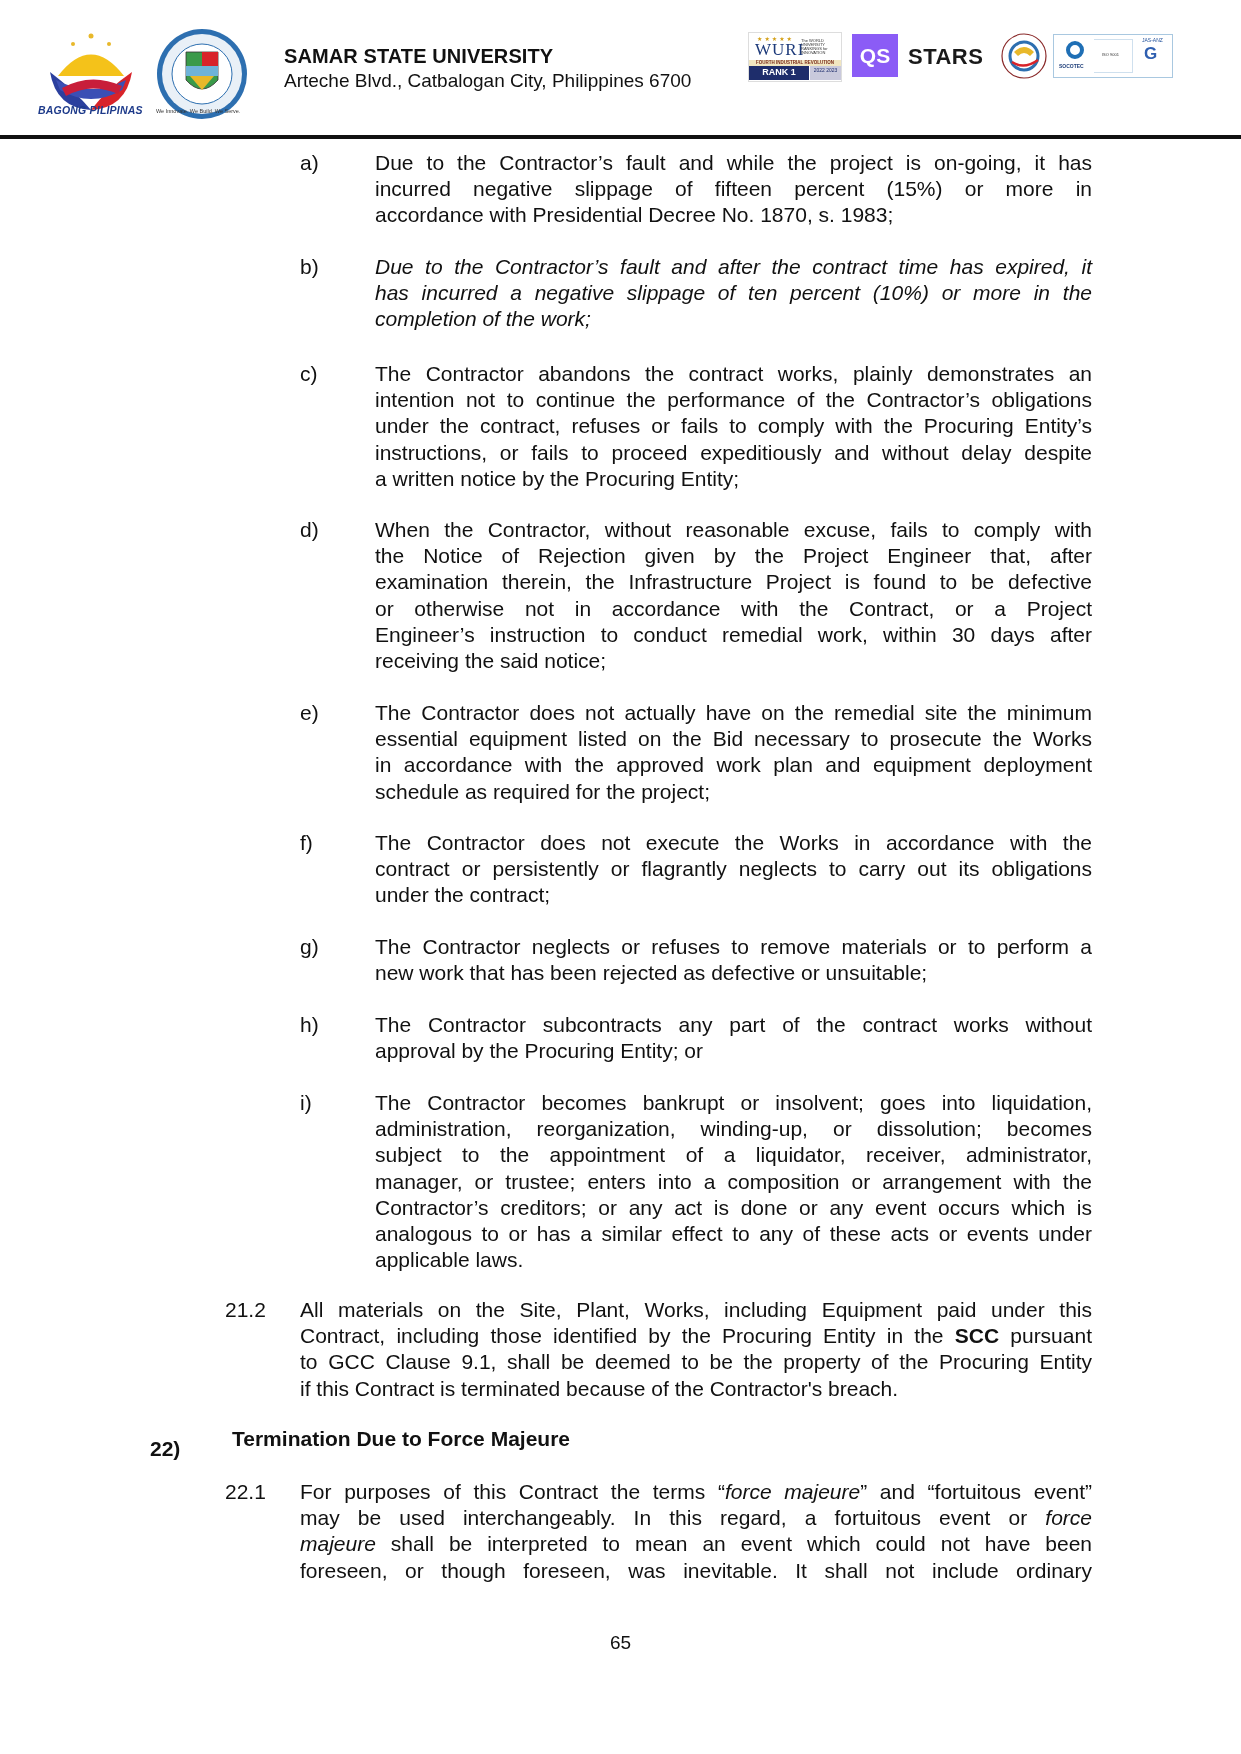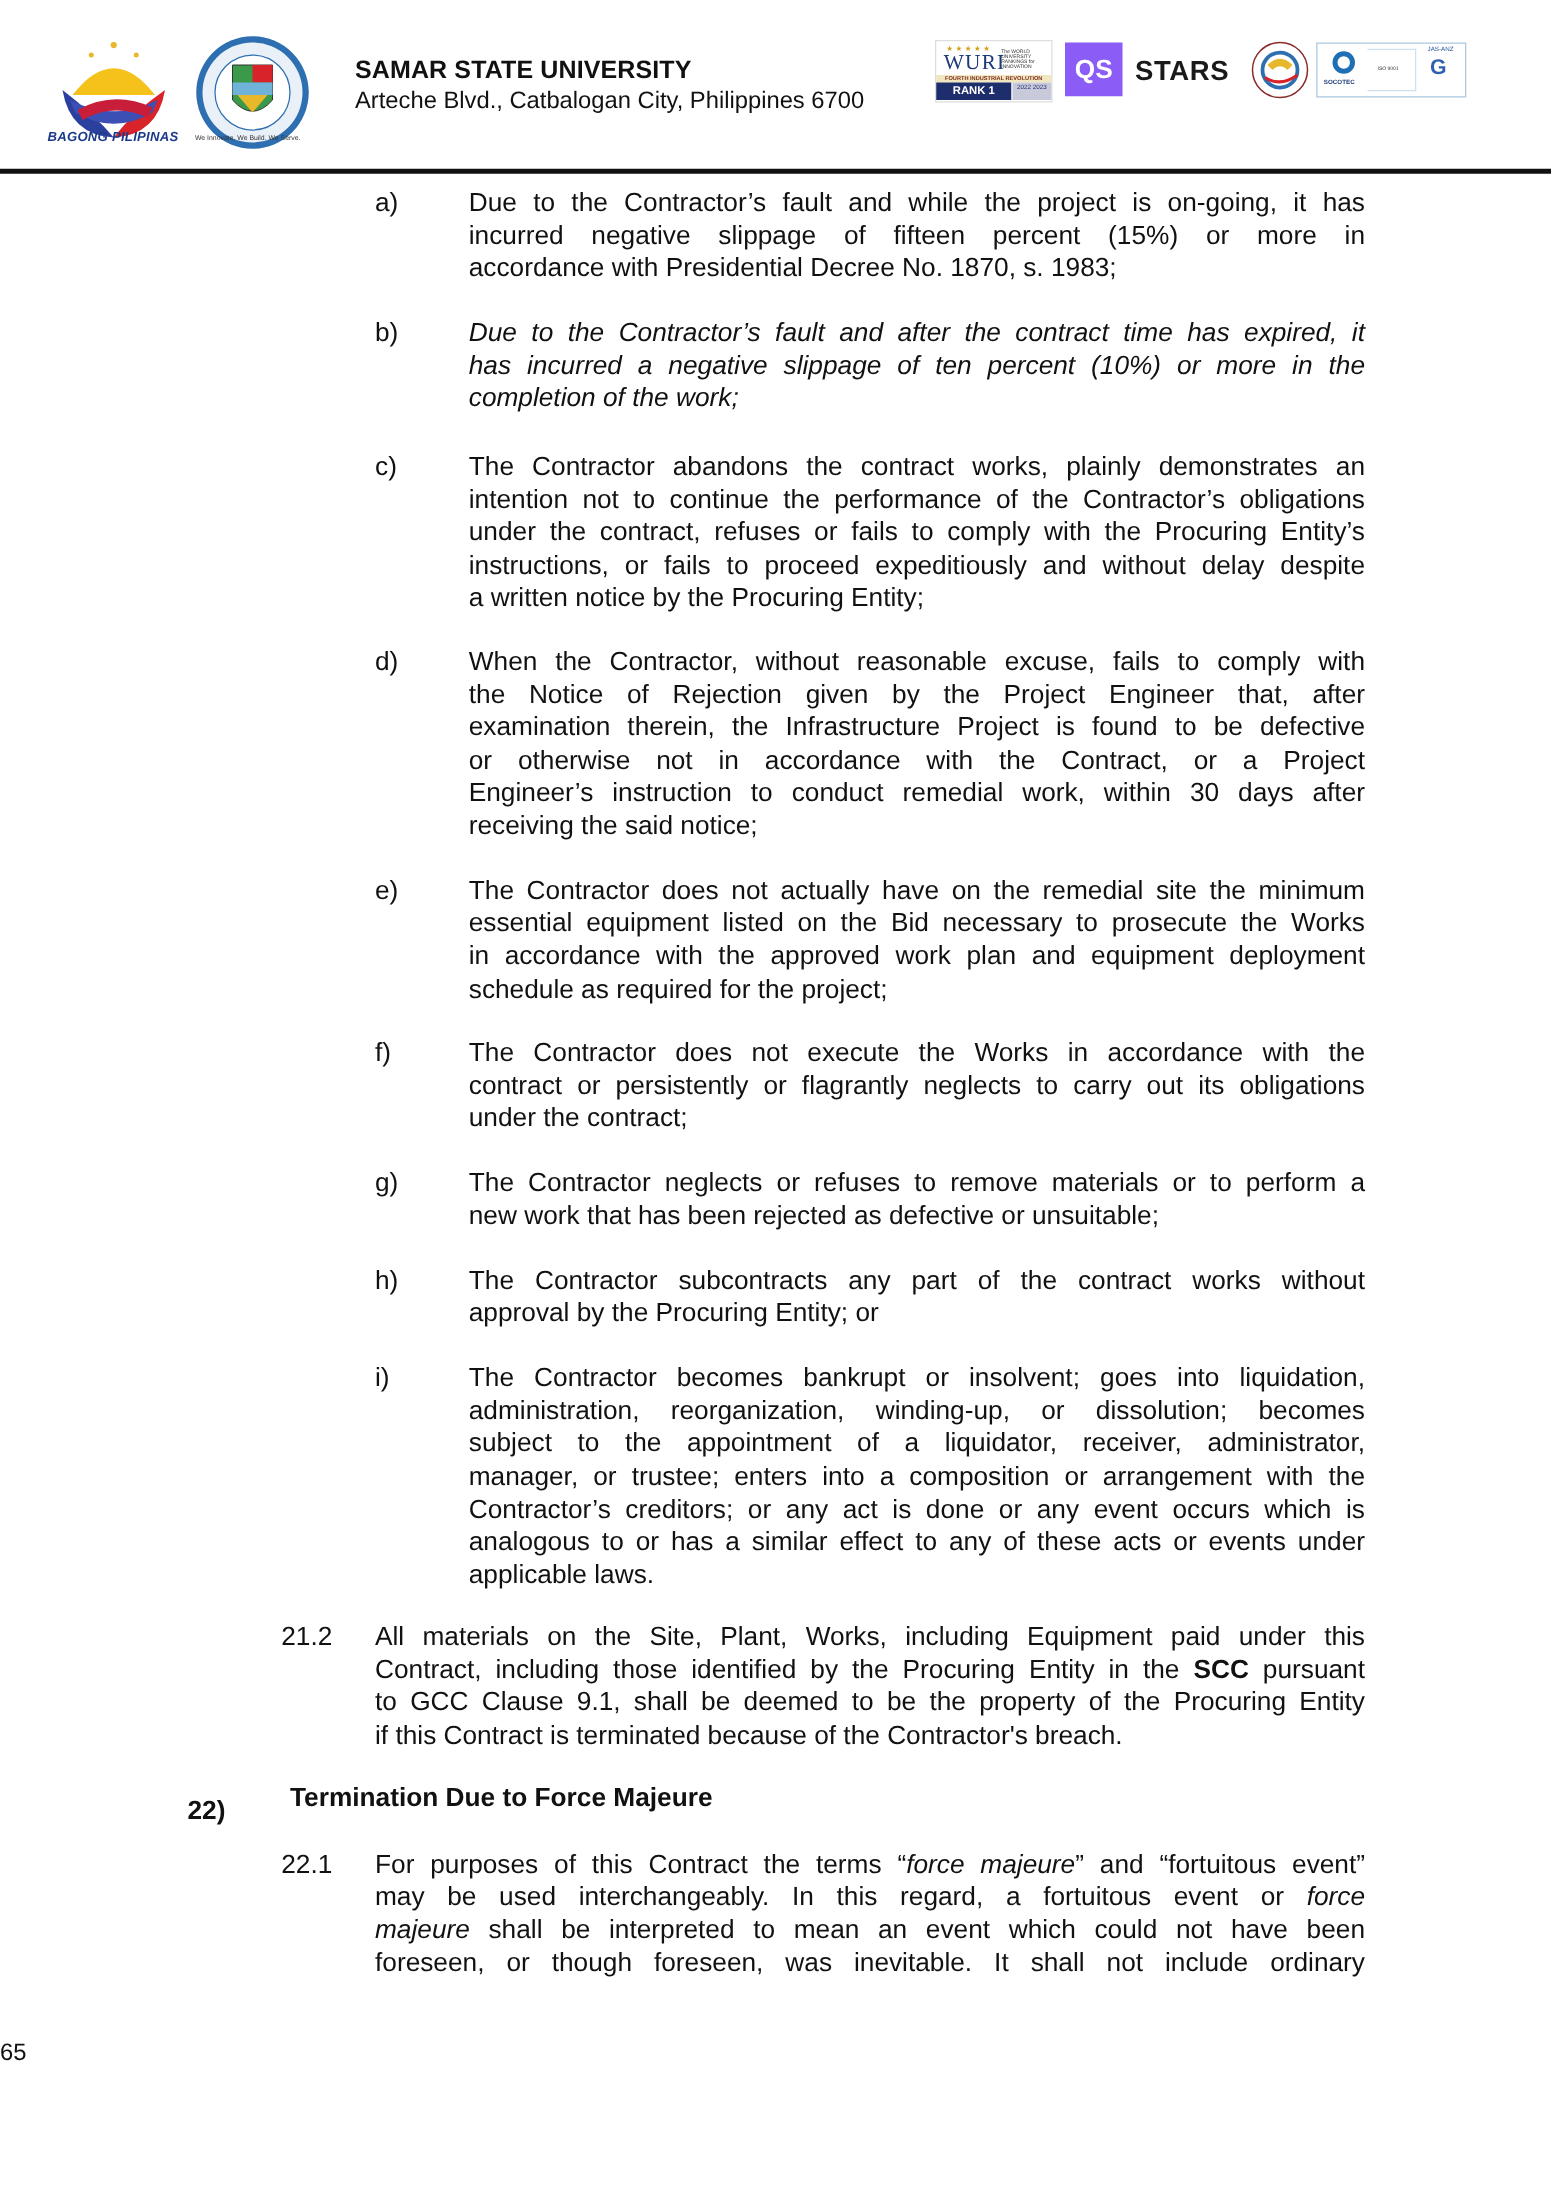--- a/index.html
+++ b/index.html
@@ -39,21 +39,21 @@
   .header-rule { position:absolute; left:0; top:135px; width:1241px; height:4px; background:#111; }
 
   
   .para { position:absolute; font-size:21px; line-height:26.2px; color:#111; text-align:justify; }
   .label { position:absolute; font-size:21px; line-height:26.2px; color:#111; }
   .item-text { left:375px; width:717px; }
   .sub-text { left:300px; width:792px; }
   .justify-last { text-align-last:justify; }
   .heading-num { position:absolute; left:150px; font-size:21px; font-weight:bold; }
   .heading-text { position:absolute; left:232px; font-size:21px; font-weight:bold; }
-  .page-num { position:absolute; left:0; width:1241px; text-align:left; top:1632px; font-size:19px; }
+  .page-num { position:absolute; left:0; width:1241px; text-align:center; top:1632px; font-size:19px; }
   b.inline { font-weight:bold; }
   i { font-style:italic; }
 </style>
 </head>
 <body>
 
 <div class="header">
   <svg class="logo bp-logo" viewBox="0 0 110 92">
     <circle cx="55" cy="8" r="2.5" fill="#e8b82a"></circle>
     <circle cx="37" cy="16" r="2" fill="#e8b82a"></circle>

